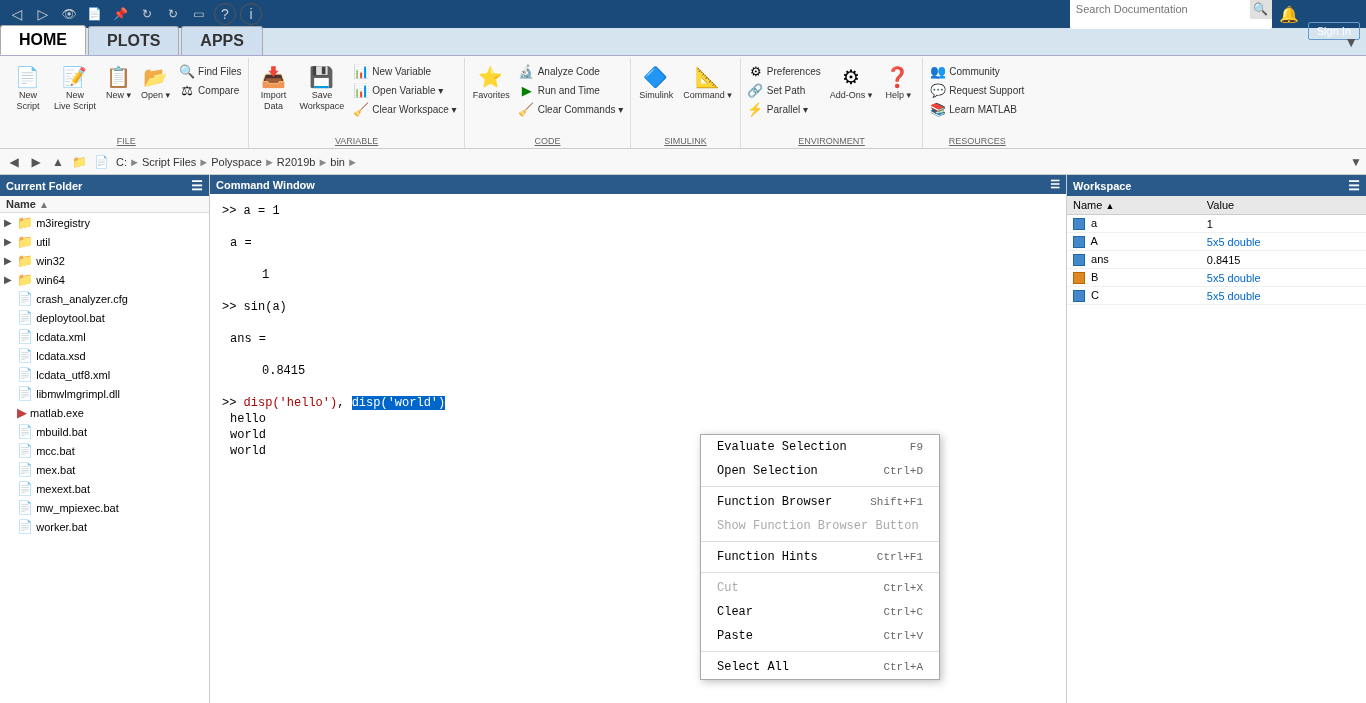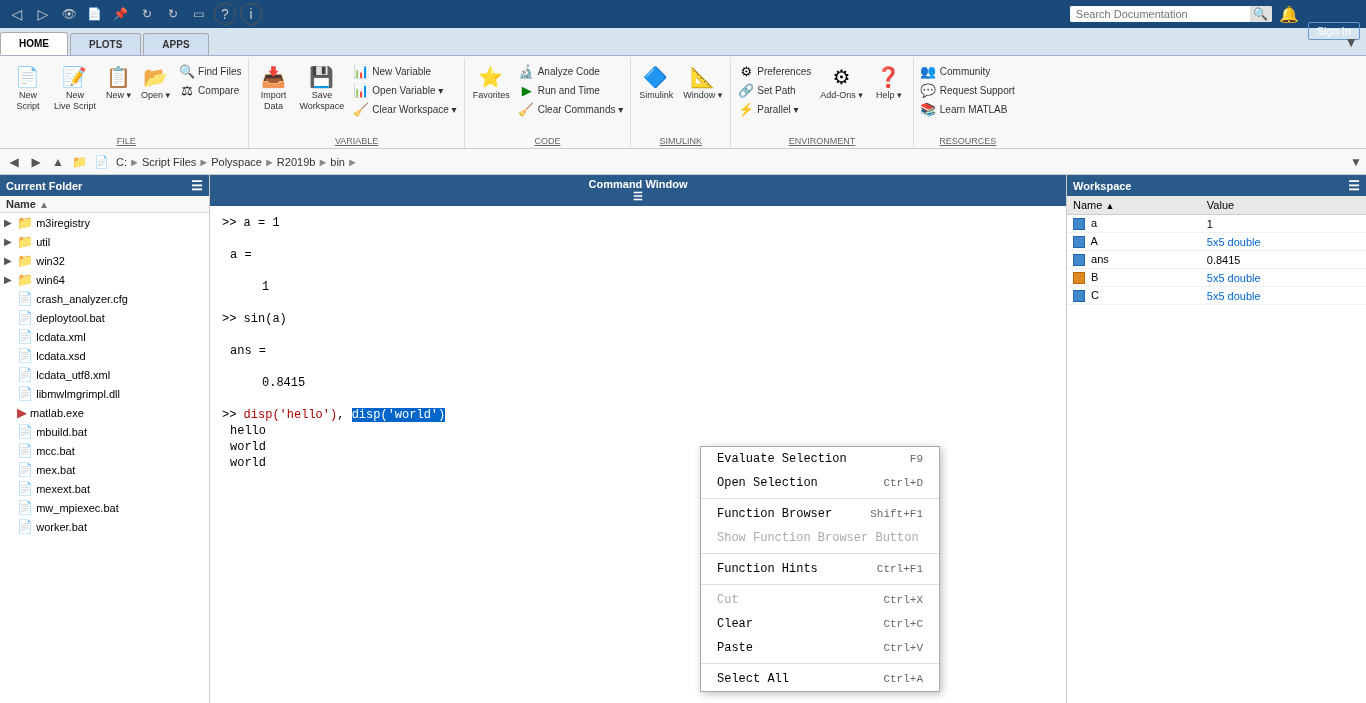--- a/index.html
+++ b/index.html
@@ -1,20 +1,20 @@
 <!DOCTYPE html>
 <html><head>
   <meta charset="utf-8">
   <style>
     * { box-sizing: border-box; margin: 0; padding: 0; }
     body { font-family: 'Segoe UI', Arial, sans-serif; font-size: 11px; background: #f0f0f0; overflow: hidden; width: 1366px; height: 703px; }
 
     
     .tab-bar { display: flex; background: #d6e4f0; height: 28px; align-items: flex-end; border-bottom: 1px solid #aac; }
-    .tab { padding: 5px 18px; font-size: 10px; font-weight: 600; cursor: pointer; border: 1px solid #aaa; border-bottom: none; margin-right: 2px; border-radius: 3px 3px 0 0; background: #d0dff0; color: #333; }
+    .tab { padding: 5px 18px; font-size: 16px; font-weight: 600; cursor: pointer; border: 1px solid #aaa; border-bottom: none; margin-right: 2px; border-radius: 3px 3px 0 0; background: #d0dff0; color: #333; }
     .tab.active { background: #fff; color: #000; border-bottom: 1px solid #fff; }
 
     
     .ribbon { background: #f8f8f8; border-bottom: 1px solid #ccc; padding: 2px 4px 0 4px; display: flex; align-items: stretch; min-height: 88px; }
     .ribbon-group { display: flex; flex-direction: column; align-items: center; border-right: 1px solid #ddd; padding: 2px 4px; min-width: 60px; position: relative; }
     .ribbon-group-label { font-size: 9px; color: #666; position: absolute; bottom: 2px; left: 0; right: 0; text-align: center; text-decoration: underline; }
     .ribbon-items { display: flex; align-items: flex-start; gap: 2px; padding-bottom: 14px; padding-top: 2px; }
     .ribbon-btn { display: flex; flex-direction: column; align-items: center; cursor: pointer; padding: 3px 4px; border-radius: 3px; min-width: 40px; }
     .ribbon-btn .icon { width: 24px; height: 24px; display: flex; align-items: center; justify-content: center; font-size: 18px; }
     .ribbon-btn .label { font-size: 9px; text-align: center; color: #333; line-height: 1.2; margin-top: 1px; }
@@ -37,21 +37,21 @@
     
     .left-panel { width: 210px; border-right: 1px solid #ccc; display: flex; flex-direction: column; background: #fff; }
     .panel-header { background: #2a5a8a; color: #fff; padding: 3px 6px; font-size: 11px; font-weight: bold; display: flex; align-items: center; justify-content: space-between; }
     .panel-header-icon { cursor: pointer; font-size: 13px; }
     .folder-tree { flex: 1; overflow-y: auto; font-size: 11px; }
     .tree-item { padding: 2px 4px; cursor: pointer; display: flex; align-items: center; gap: 3px; }
     .tree-item .expand-icon { width: 10px; font-size: 10px; color: #555; }
 
     
     .center-panel { flex: 1; display: flex; flex-direction: column; background: #fff; position: relative; }
-    .cmd-header { background: #2a5a8a; color: #fff; padding: 3px 6px; font-size: 11px; font-weight: bold; display: flex; align-items: center; justify-content: space-between; flex-direction: column; }
+    .cmd-header { background: #2a5a8a; color: #fff; padding: 3px 6px; font-size: 11px; font-weight: bold; display: flex; align-items: center; justify-content: space-between; }
     .cmd-body { flex: 1; padding: 8px 12px; font-family: 'Courier New', monospace; font-size: 12px; color: #000; overflow-y: auto; position: relative; }
     .cmd-line { margin: 2px 0; white-space: pre; }
     .cmd-prompt { color: #000; }
     .cmd-output { color: #000; padding-left: 8px; }
     .cmd-indent { padding-left: 40px; }
     .highlight { background: #0066cc; color: #fff; }
 
     
     .right-panel { width: 300px; border-left: 1px solid #ccc; display: flex; flex-direction: column; background: #fff; }
     .ws-table { font-size: 11px; width: 100%; border-collapse: collapse; }
@@ -81,21 +81,21 @@
     <div style="width:22px;height:22px;display:flex;align-items:center;justify-content:center;cursor:pointer;color:#ccc;font-size:12px;">👁</div>
     <div style="width:22px;height:22px;display:flex;align-items:center;justify-content:center;cursor:pointer;color:#ccc;font-size:12px;">📄</div>
     <div style="width:22px;height:22px;display:flex;align-items:center;justify-content:center;cursor:pointer;color:#ccc;font-size:12px;">📌</div>
     <div style="width:22px;height:22px;display:flex;align-items:center;justify-content:center;cursor:pointer;color:#ccc;font-size:12px;">↻</div>
     <div style="width:22px;height:22px;display:flex;align-items:center;justify-content:center;cursor:pointer;color:#ccc;font-size:12px;">↻</div>
     <div style="width:22px;height:22px;display:flex;align-items:center;justify-content:center;cursor:pointer;color:#ccc;font-size:12px;">▭</div>
     <div style="width:22px;height:22px;display:flex;align-items:center;justify-content:center;cursor:pointer;color:#ccc;font-size:14px;border:1px solid #555;border-radius:50%;">?</div>
     <div style="width:22px;height:22px;display:flex;align-items:center;justify-content:center;cursor:pointer;color:#ccc;font-size:14px;border:1px solid #555;border-radius:50%;">i</div>
   </div>
   <div style="display:flex; align-items:center; gap:8px;">
-    <div style="display:flex; align-items:center; background:#fff; border-radius:2px; overflow:hidden; height:16px;">
+    <div style="display:flex; background:#fff; border-radius:2px; overflow:hidden; height:30px;">
       <input type="text" style="border: none; outline: none; font-size: 11px; padding: 0px 6px; width: 180px; height: 20px;" placeholder="Search Documentation">
       <div style="background:#e0e0e0; width:22px; height:20px; display:flex; align-items:center; justify-content:center; cursor:pointer; font-size:12px;">🔍</div>
     </div>
     <div style="color:#ff6633; font-size:16px; cursor:pointer;">🔔</div>
     <div style="color:#fff; font-size:11px; cursor:pointer; padding:2px 8px; border:1px solid #6699cc; border-radius:2px;margin-top:33px;">Sign In</div>
   </div>
 </div>
 
 <div class="tab-bar">
   <div class="tab active">HOME</div>
@@ -192,21 +192,21 @@
   </div>
 
   <div class="ribbon-group">
     <div class="ribbon-items">
       <div class="ribbon-btn">
         <div class="icon" style="font-size:20px; color:#1a6bb5;">🔷</div>
         <div class="label">Simulink</div>
       </div>
       <div class="ribbon-btn">
         <div class="icon" style="font-size:20px;">📐</div>
-        <div class="label">Window ▾</div>
+        <div class="label">Command ▾</div>
       </div>
     </div>
     <div class="ribbon-group-label">SIMULINK</div>
   </div>
 
   <div class="ribbon-group">
     <div class="ribbon-items">
       <div class="ribbon-col" style="padding-bottom:14px;">
         <div class="ribbon-btn-small">
           <div class="icon-sm">⚙</div>

